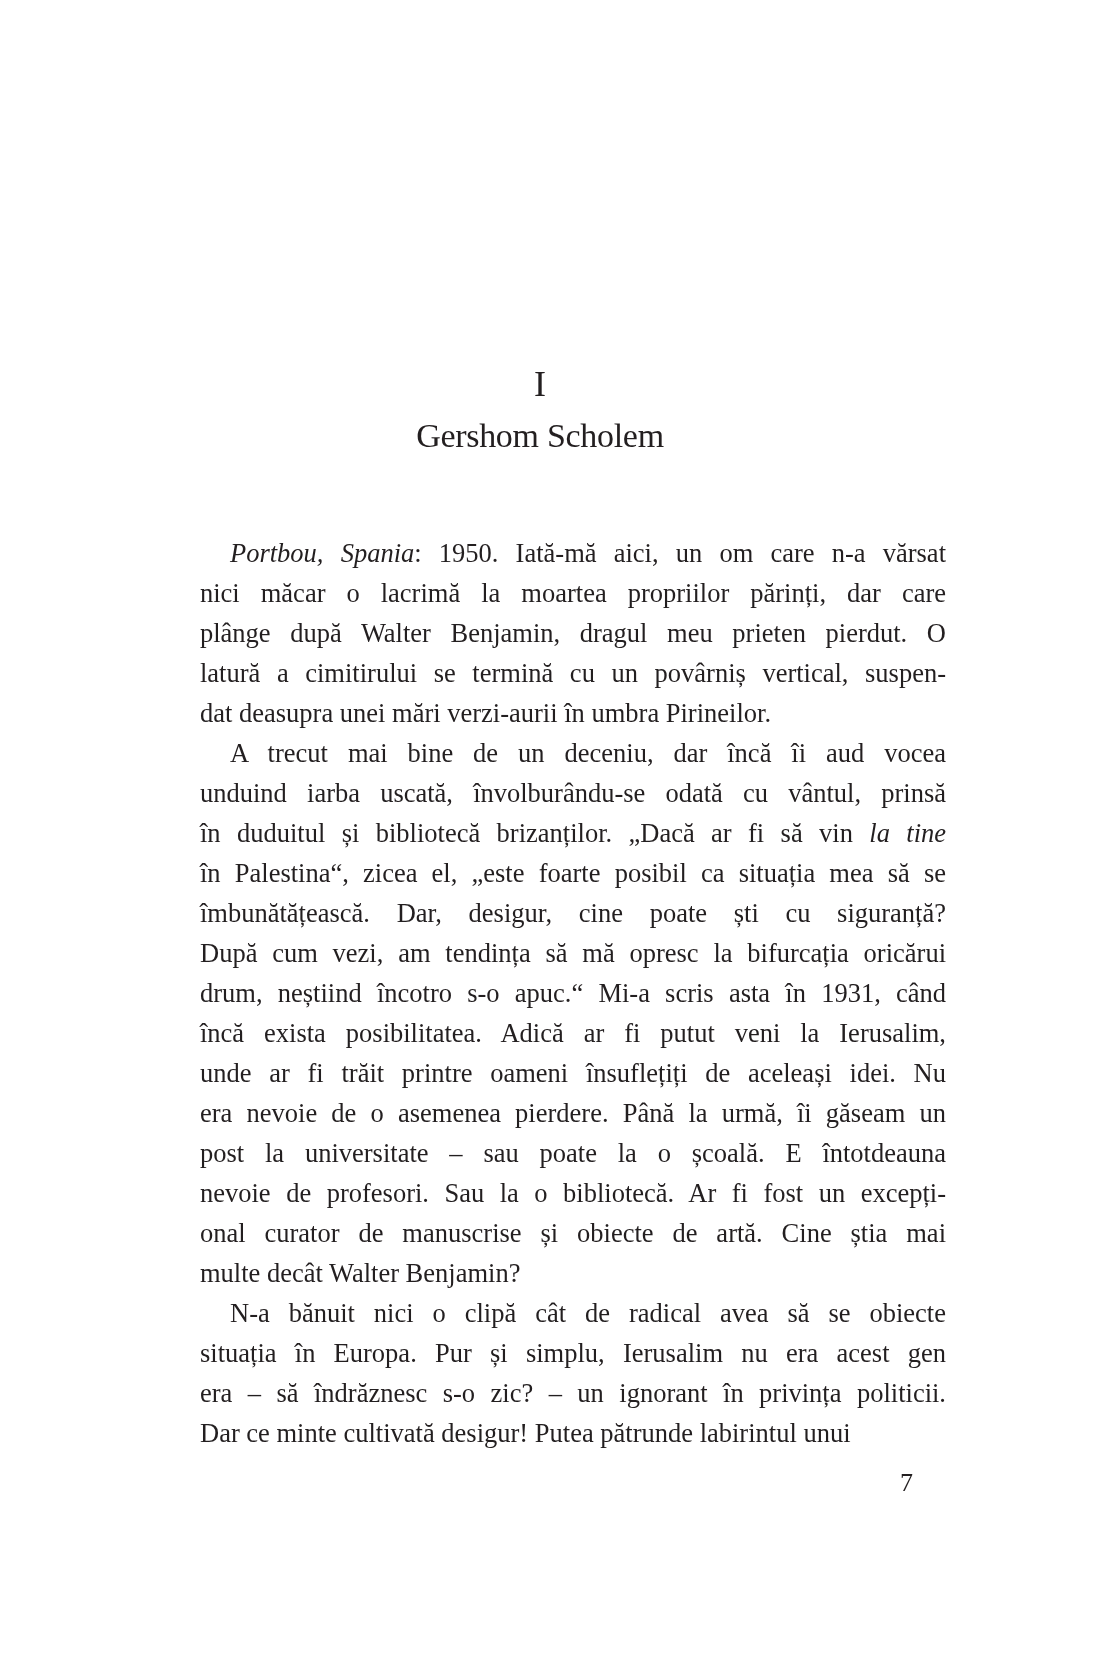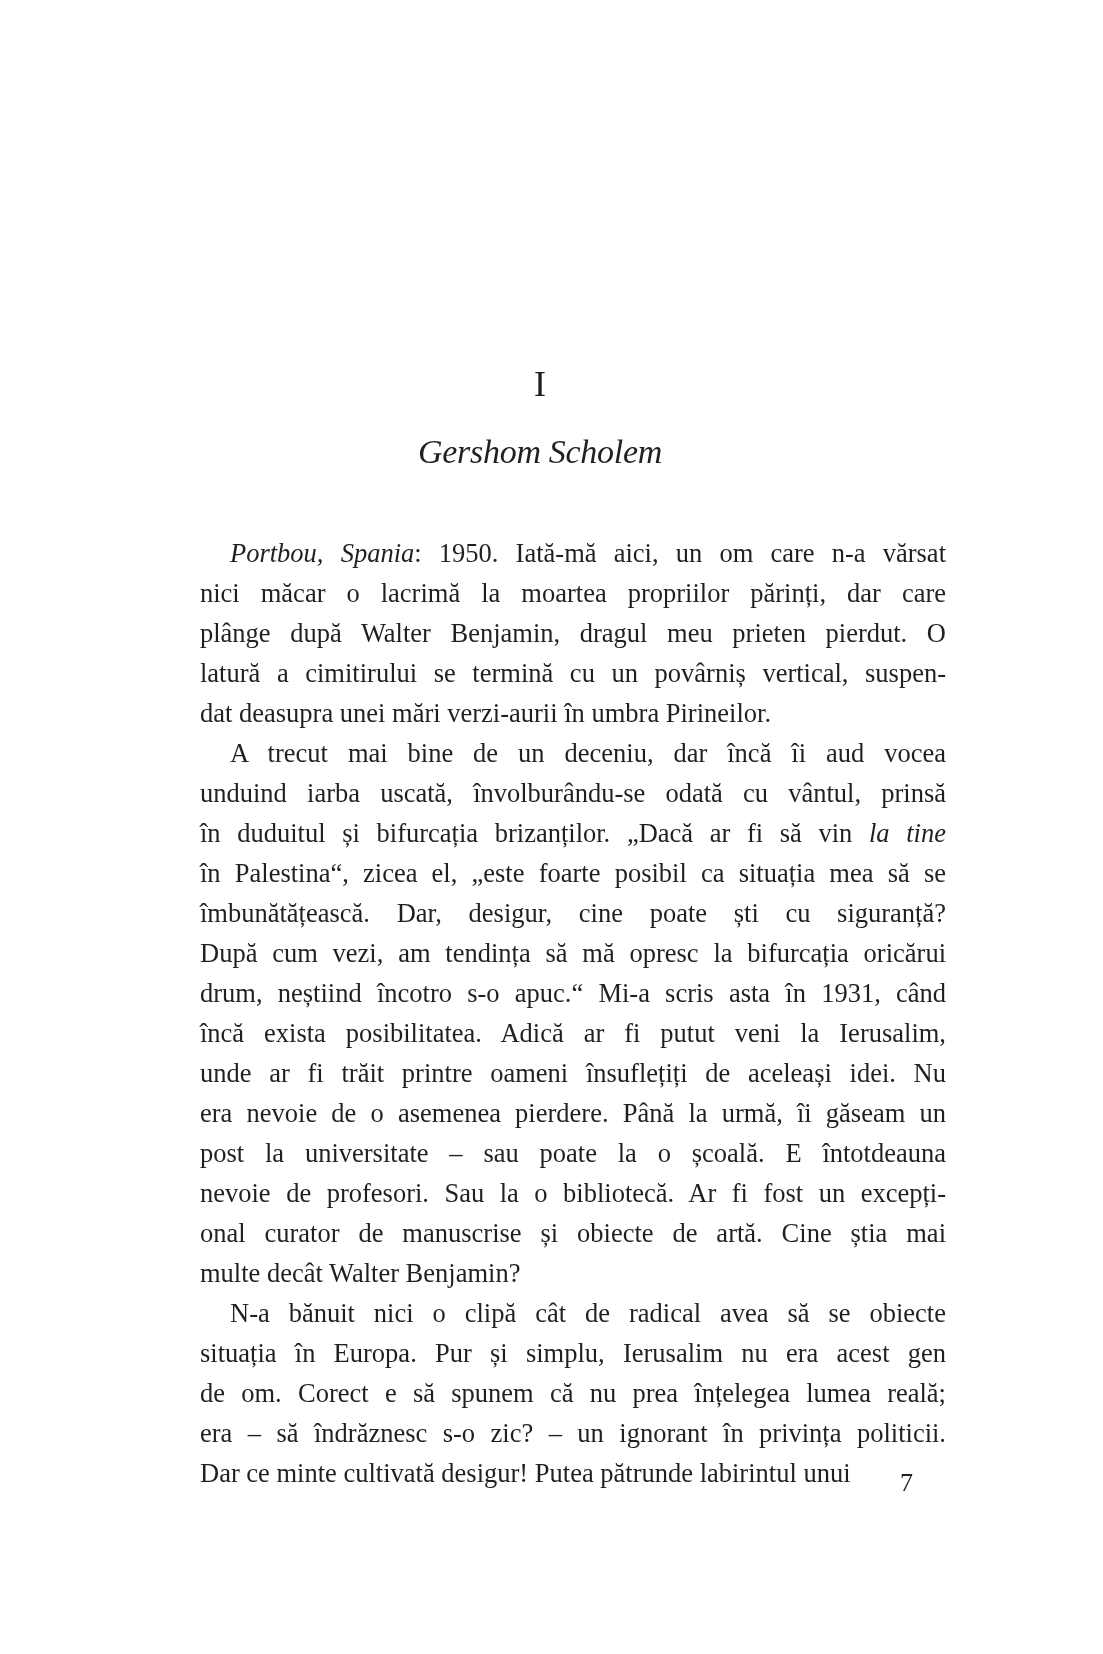--- a/index.html
+++ b/index.html
@@ -1,21 +1,21 @@
 <!DOCTYPE html>
 <html><head>
   <meta charset="utf-8">
   <style>
     html, body { margin: 0; padding: 0; background: #ffffff; }
     body { width: 1103px; height: 1654px; position: relative; overflow: hidden;
            font-family: "Liberation Serif", "DejaVu Serif", serif; color: #231f20; }
     .chapter-num { position: absolute; left: 0; width: 1080px; top: 364px; text-align: center;
                    font-size: 36px; line-height: 40px; }
-    .chapter-title { position: absolute; left: 0; width: 1080px; top: 432px; text-align: center;
-                     font-size: 34px; line-height: 40px; font-style: italic; letter-spacing: -0.3px; }
+    .chapter-title { position: absolute; left: 0; width: 1080px; top: 416px; text-align: center;
+                     font-size: 34px; line-height: 40px; letter-spacing: -0.3px; }
     .body { position: absolute; left: 167px; width: 746px; top: 533px; font-size: 26.5px;
             line-height: 40px; margin-left: 33px; }
     .line { display: block; height: 40px; white-space: nowrap; text-align: justify;
             text-align-last: justify; }
     .line.last { text-align-last: left; }
     .line.indent { padding-left: 30px; }
     .it { font-style: italic; }
     .page-number { position: absolute; left: 880px; width: 33px; top: 1468px; text-align: right;
                    font-size: 26px; line-height: 30px; }
   </style>
@@ -29,35 +29,34 @@
     <div>
       <span class="line indent"><span class="it">Portbou, Spania</span><span>: 1950. Iată-mă aici, un om care n-a vărsat</span></span>
       <span class="line"><span>nici măcar o lacrimă la moartea propriilor părinți, dar care</span></span>
       <span class="line"><span>plânge după Walter Benjamin, dragul meu prieten pierdut. O</span></span>
       <span class="line"><span>latură a cimitirului se termină cu un povârniș vertical, suspen-</span></span>
       <span class="line last"><span>dat deasupra unei mări verzi-aurii în umbra Pirineilor.</span></span>
     </div>
     <div>
       <span class="line indent"><span>A trecut mai bine de un deceniu, dar încă îi aud vocea</span></span>
       <span class="line"><span>unduind iarba uscată, învolburându-se odată cu vântul, prinsă</span></span>
-      <span class="line"><span>în duduitul și bifurcația brizanților. „Dacă ar fi să vin </span><span class="it">la tine</span></span>
+      <span class="line"><span>în duduitul și bibliotecă brizanților. „Dacă ar fi să vin </span><span class="it">la tine</span></span>
       <span class="line"><span>în Palestina“, zicea el, „este foarte posibil ca situația mea să se</span></span>
       <span class="line"><span>îmbunătățească. Dar, desigur, cine poate ști cu siguranță?</span></span>
       <span class="line"><span>După cum vezi, am tendința să mă opresc la bifurcația oricărui</span></span>
       <span class="line"><span>drum, neștiind încotro s-o apuc.“ Mi-a scris asta în 1931, când</span></span>
       <span class="line"><span>încă exista posibilitatea. Adică ar fi putut veni la Ierusalim,</span></span>
       <span class="line"><span>unde ar fi trăit printre oameni însuflețiți de aceleași idei. Nu</span></span>
       <span class="line"><span>era nevoie de o asemenea pierdere. Până la urmă, îi găseam un</span></span>
       <span class="line"><span>post la universitate – sau poate la o școală. E întotdeauna</span></span>
       <span class="line"><span>nevoie de profesori. Sau la o bibliotecă. Ar fi fost un excepți-</span></span>
       <span class="line"><span>onal curator de manuscrise și obiecte de artă. Cine știa mai</span></span>
       <span class="line last"><span>multe decât Walter Benjamin?</span></span>
     </div>
     <div>
       <span class="line indent"><span>N-a bănuit nici o clipă cât de radical avea să se obiecte</span></span>
       <span class="line"><span>situația în Europa. Pur și simplu, Ierusalim nu era acest gen</span></span>
-      <span class="line"><span>de om. Corect e să spunem că nu prea înțelegea lumea reală;</span></span>
       <span class="line"><span>era – să îndrăznesc s-o zic? – un ignorant în privința politicii.</span></span>
       <span class="line last"><span>Dar ce minte cultivată desigur! Putea pătrunde labirintul unui</span></span>
     </div>
   </div>
 
 <div class="page-number">7</div>
 
 </body></html>

